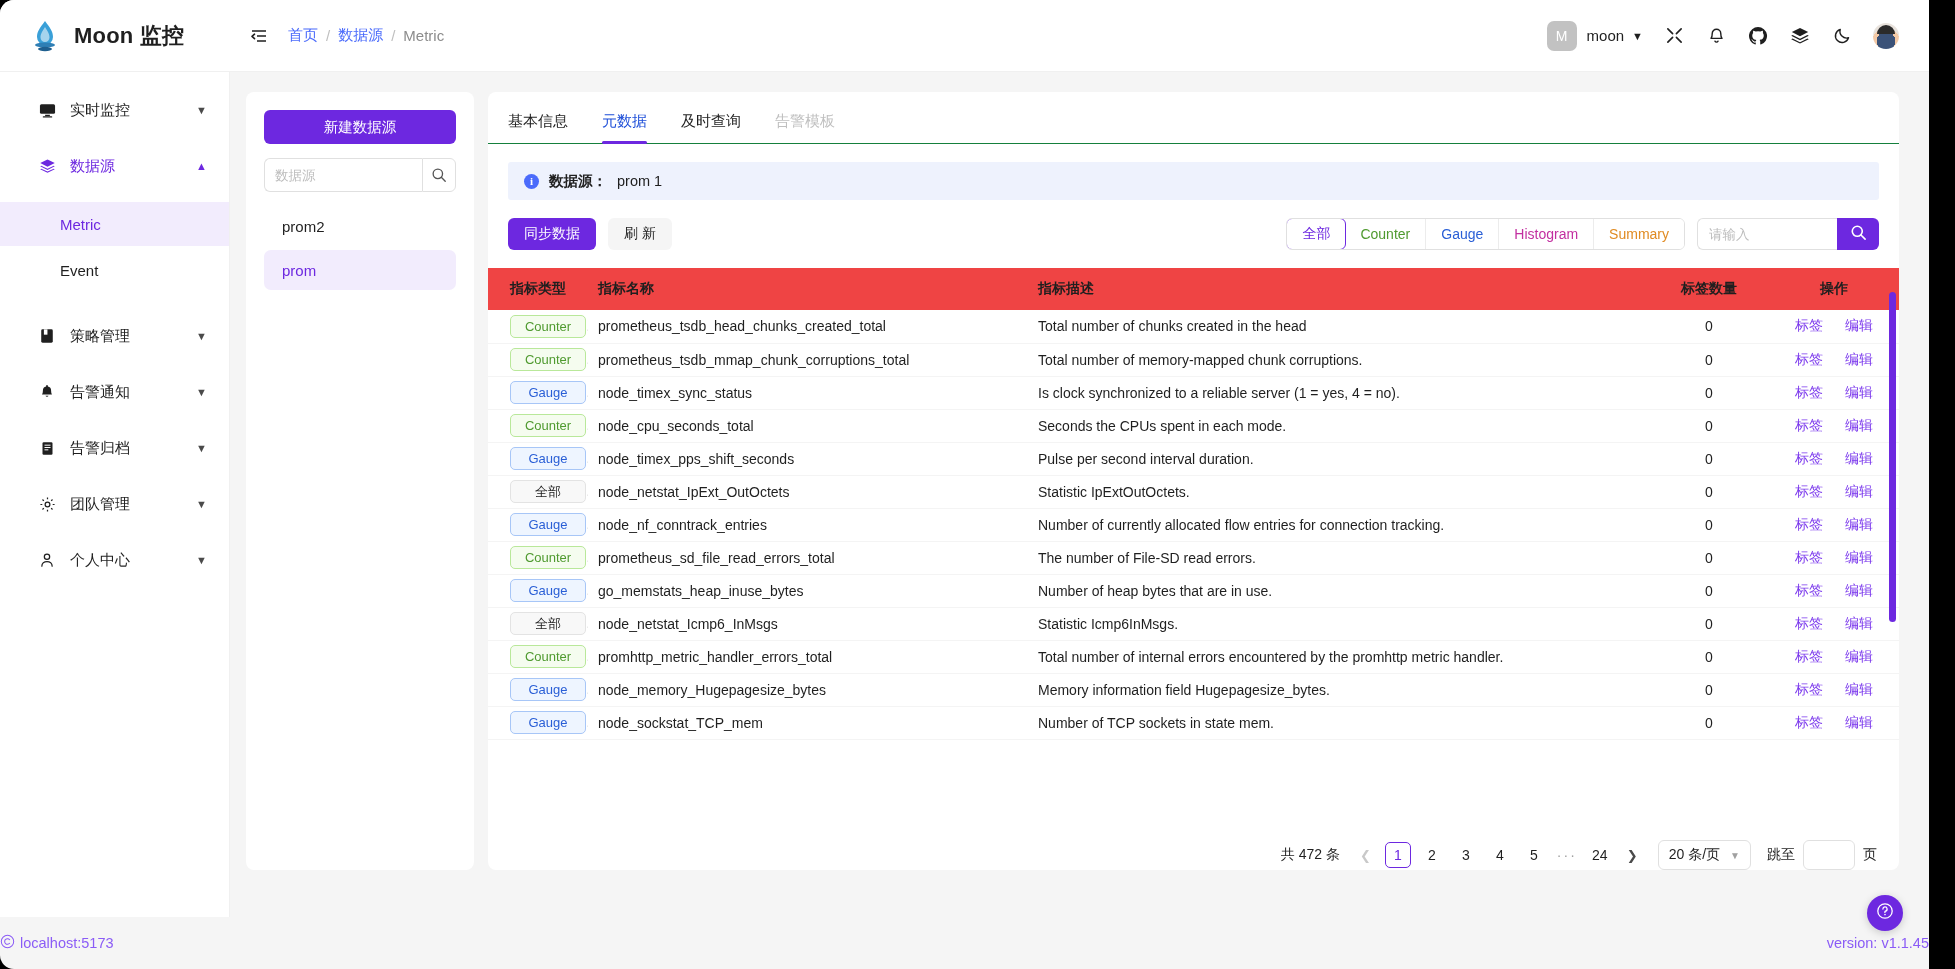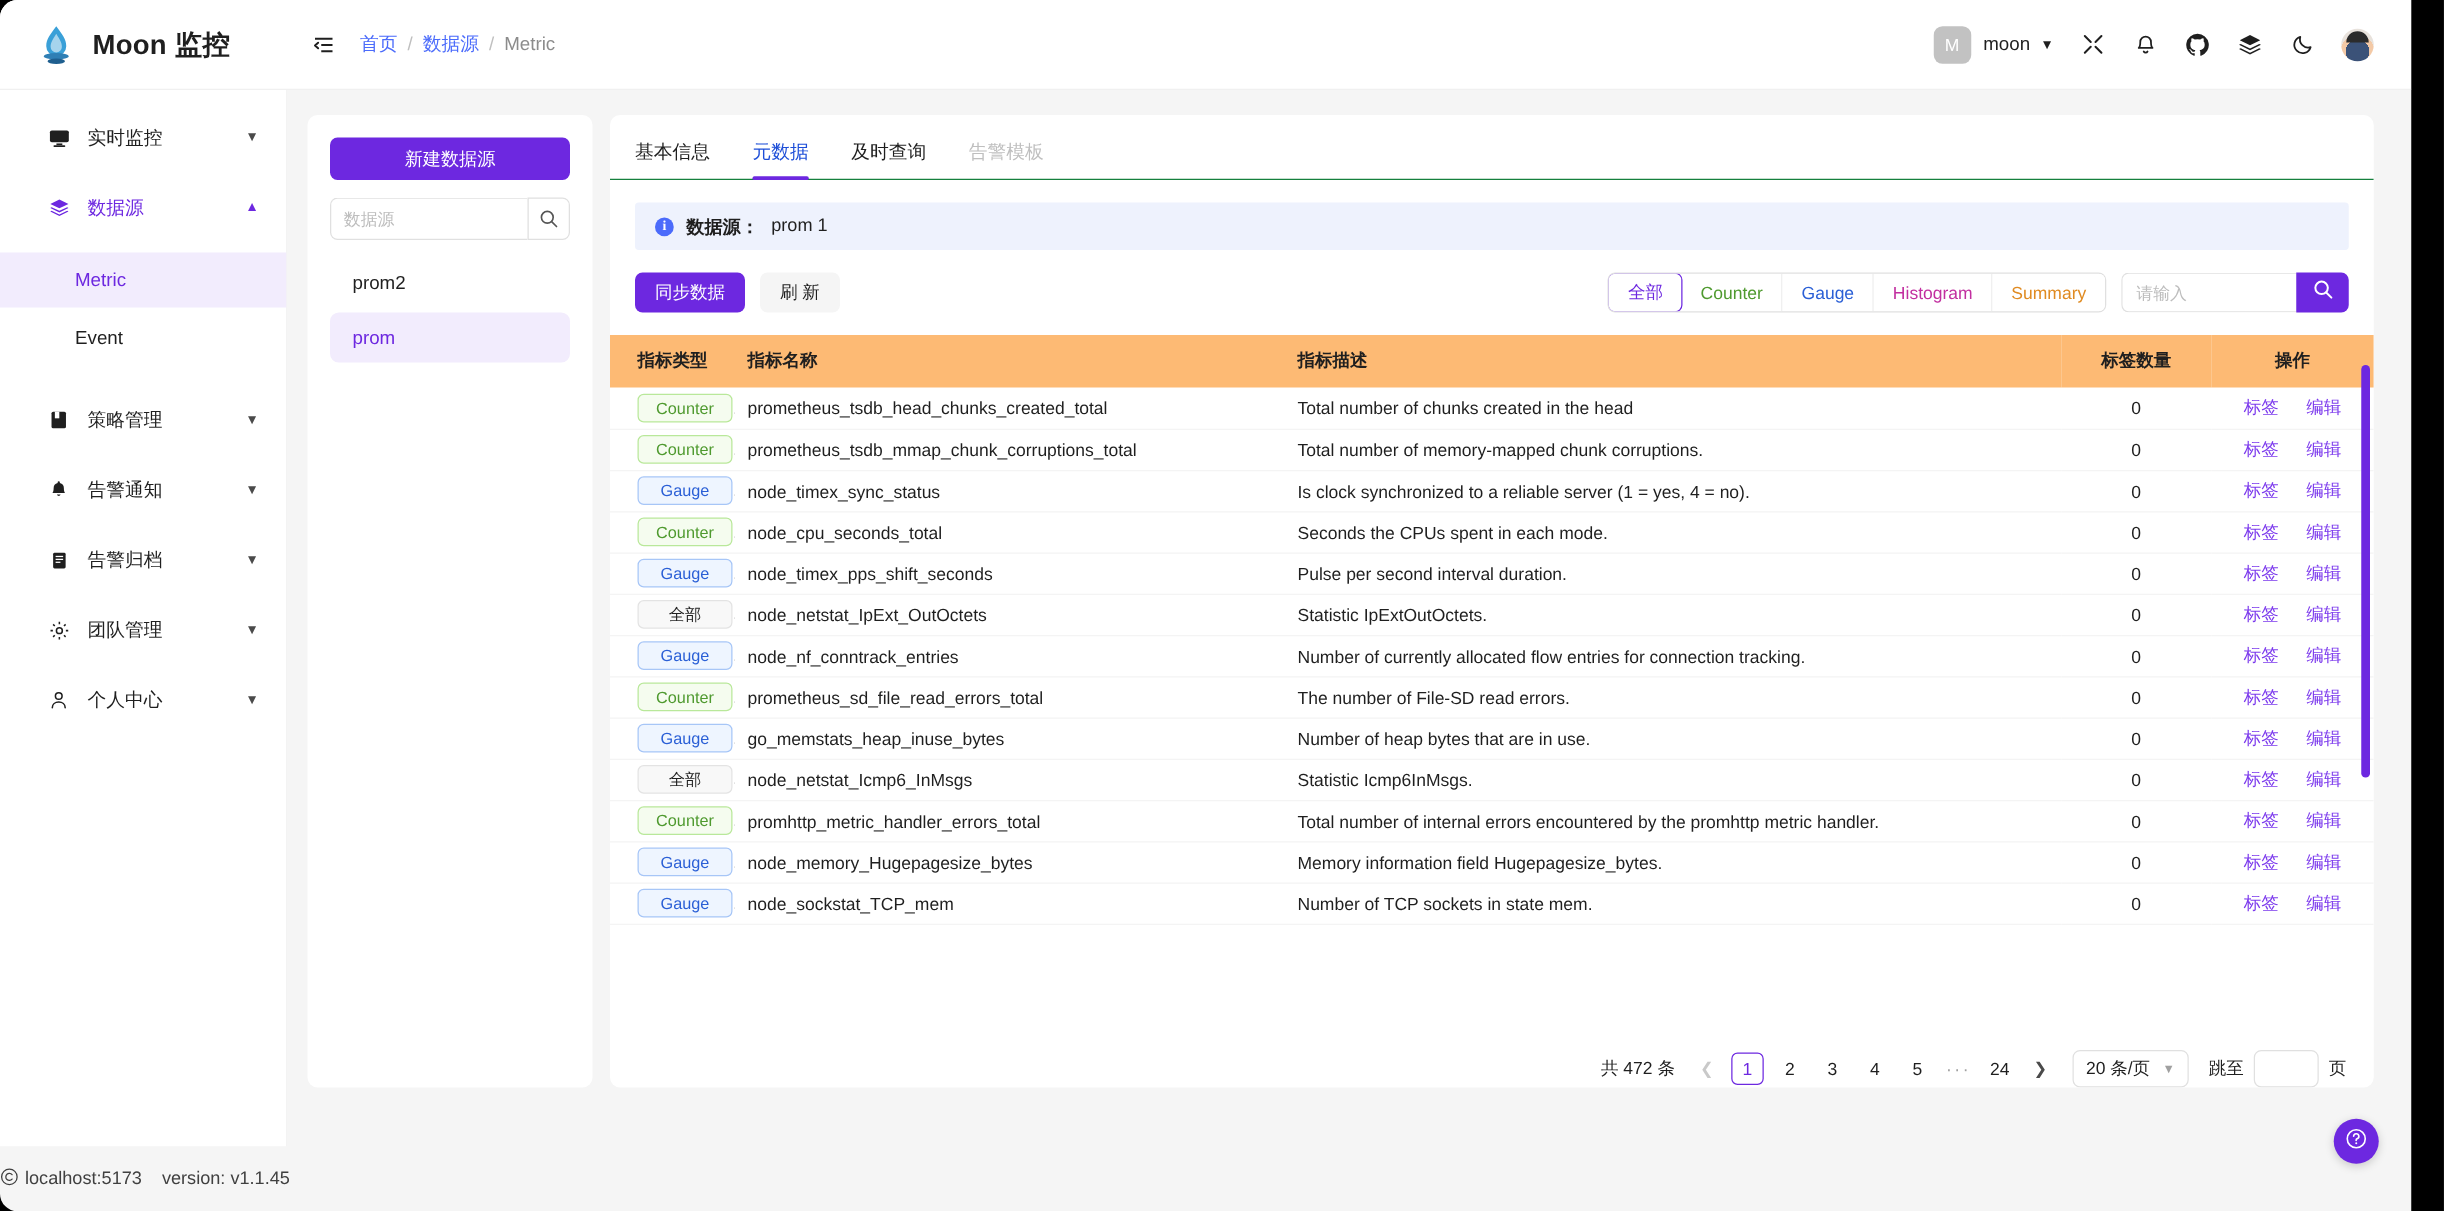--- a/index.html
+++ b/index.html
@@ -204,21 +204,21 @@
   .search-btn {
     width: 42px; background: #6d28e0; border: none; border-radius: 0 6px 6px 0;
     display: flex; align-items: center; justify-content: center; cursor: pointer;
     color: #fff;
   }
 
   
   .table-area { margin: 18px 0 0 0; flex: 1; min-height: 0; position: relative; }
   table { width: 100%; border-collapse: collapse; table-layout: fixed; }
   thead th {
-    background: #fdba74; font-size: 14px; color: #1f1f1f; font-weight: bold;
+    background: #ef4444; font-size: 14px; color: #1f1f1f; font-weight: bold;
     height: 42px; text-align: left; padding: 0 10px; white-space: nowrap;
   }
   thead th.c-type { width: 100px; padding-left: 22px; }
   thead th.c-name { width: 440px; }
   thead th.c-desc { width: auto; }
   thead th.c-cnt { width: 120px; text-align: center; }
   thead th.c-act { width: 130px; text-align: center; }
   tbody td {
     height: 33px; font-size: 14px; color: #1f1f1f; padding: 0 10px;
     border-bottom: 1px solid #f4f4f4; white-space: nowrap;
@@ -265,22 +265,22 @@
   .pg-size .cv { color: #a0a0a0; font-size: 10px; }
   .pg-jump { margin-left: 8px; }
   .pg-jump-input {
     width: 52px; height: 30px; border: 1px solid #e0e0e0; border-radius: 6px;
     outline: none; font-family: inherit; font-size: 14px; padding: 0 8px;
     background: #fff;
   }
 
   
   .footer {
-    height: 52px; display: flex; align-items: center; justify-content: flex-start;
-    gap: 16px; font-size: 14.5px; color: #404040;
+    height: 52px; display: flex; align-items: center; justify-content: space-between;
+    gap: 16px; font-size: 14.5px; color: #8b5cf6;
   }
   .copy-mark {
     display: inline-flex; align-items: center; gap: 5px;
   }
   .help-fab {
     position: absolute; right: 26px; bottom: 38px; width: 36px; height: 36px;
     border-radius: 50%; background: #6d28e0; color: #fff;
     display: flex; align-items: center; justify-content: center; cursor: pointer;
     box-shadow: 0 2px 8px rgba(0,0,0,.18);
   }

